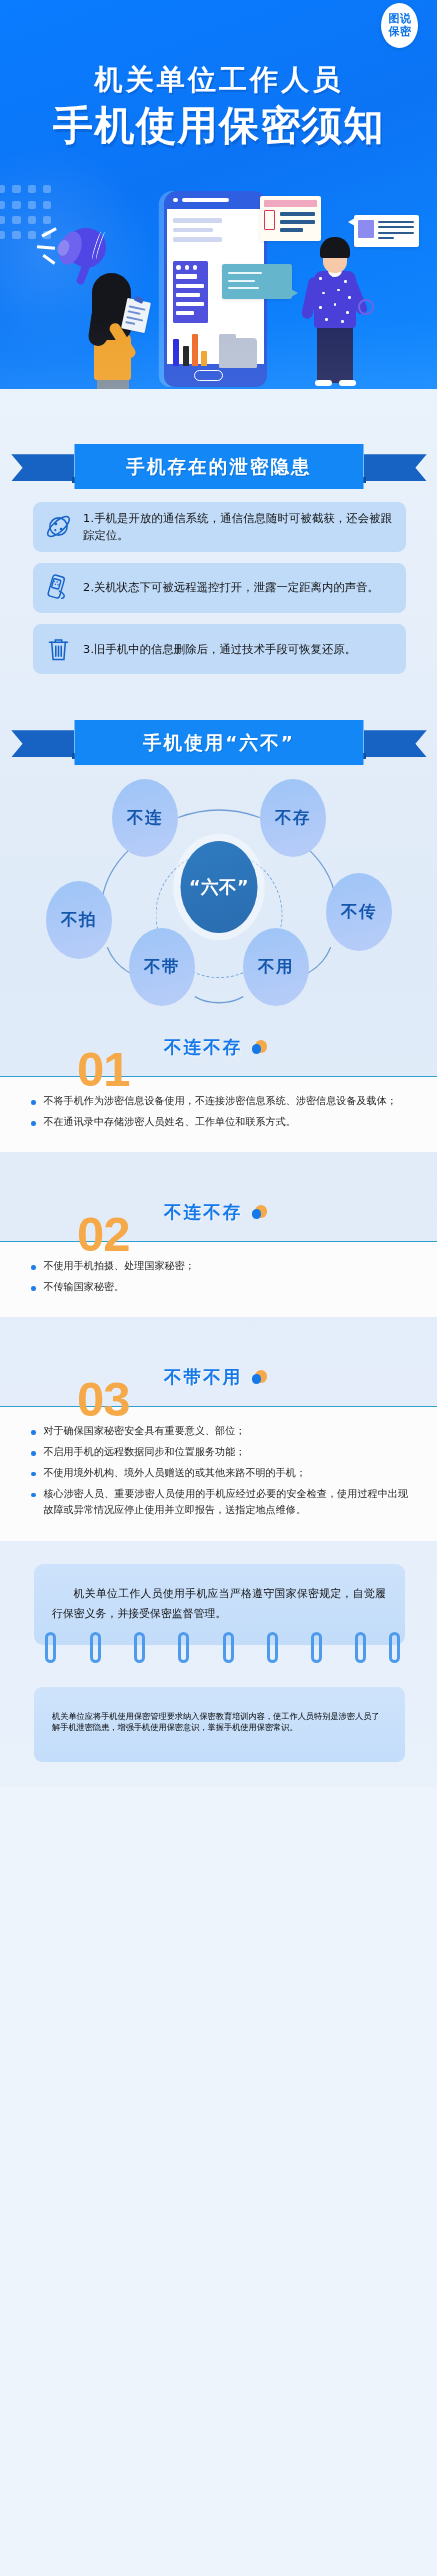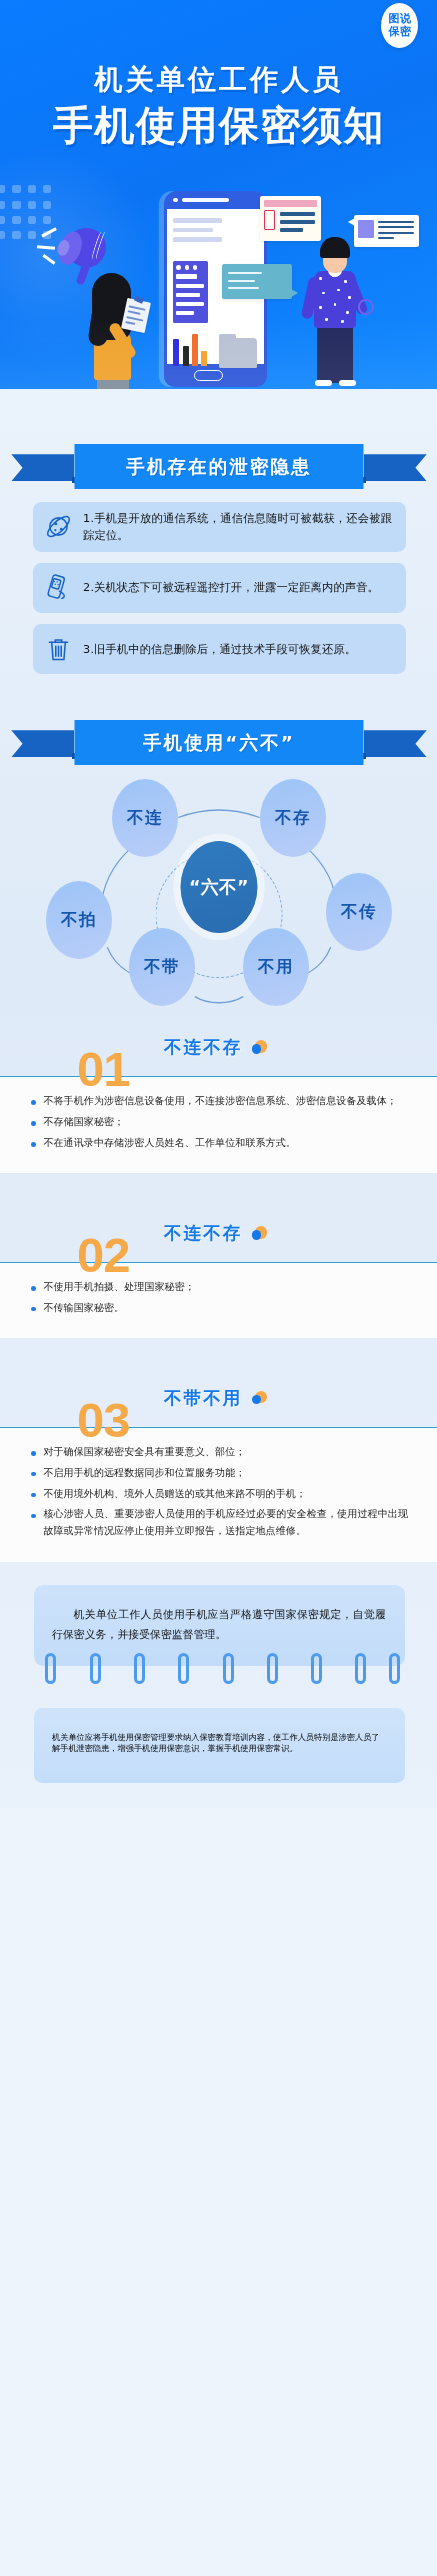--- a/index.html
+++ b/index.html
@@ -550,21 +550,20 @@
           <div class="sec-title">不连不存</div>
           <div class="sec-dots">
               <i class="o"></i>
               <i class="b"></i>
             </div>
         </div>
       </div>
       <div class="sec-body">
         <ul>
           <li>不将手机作为涉密信息设备使用，不连接涉密信息系统、涉密信息设备及载体；</li>
-          <li>不存储国家秘密；</li>
           <li>不在通讯录中存储涉密人员姓名、工作单位和联系方式。</li>
         </ul>
       </div>
     </div>
 
     <div class="sec-gap"></div>
 
     <div class="sec">
       <div class="sec-head">
         <div class="sec-num">02</div>

